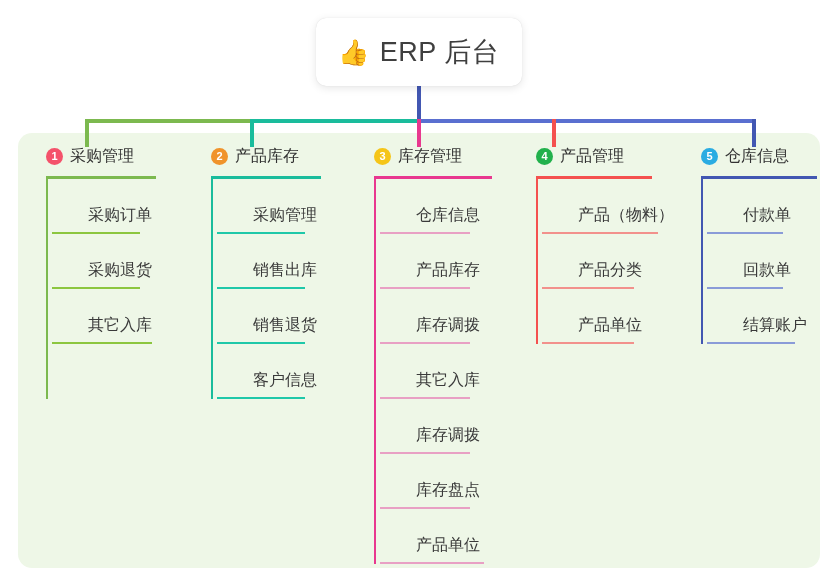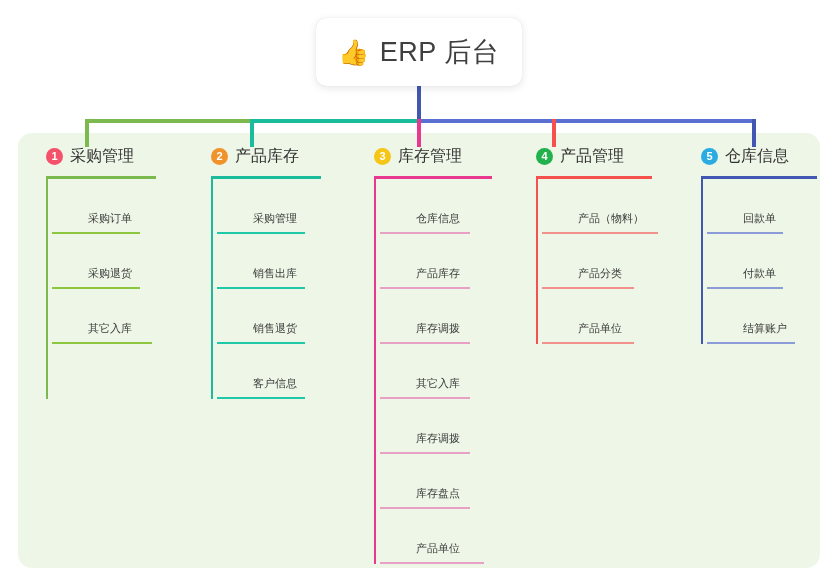--- a/index.html
+++ b/index.html
@@ -109,21 +109,21 @@
   }
   .item {
     position: relative;
     height: 55px;
     box-sizing: border-box;
   }
   .item-label {
     position: absolute;
     left: 42px;
     bottom: 8px;
-    font-size: 11px;
+    font-size: 16px;
     color: #3a3a3a;
     white-space: nowrap;
   }
   .item-rule {
     position: absolute;
     left: 6px;
     bottom: 0;
     height: 2px;
   }
 </style>
@@ -260,26 +260,26 @@
     </div>
     <div class="column" style="left: 695px;">
       <div class="col-head">
         <div class="badge" style="background: rgb(42, 172, 226);">5</div>
         <div class="head-label">仓库信息</div>
       </div>
       <div class="head-rule" style="width: 116px; background: rgb(66, 87, 178); margin-left: 6px;"></div>
       <div class="branch">
         <div class="spine" style="height: 165px; background: rgb(66, 87, 178);"></div>
         <div class="item">
+          <div class="item-label">付款单</div>
+          <div class="item-rule" style="width: 76px; background: rgb(138, 155, 216);"></div>
+        </div>
+        <div class="item">
           <div class="item-label">回款单</div>
           <div class="item-rule" style="width: 76px; background: rgb(138, 155, 216);"></div>
         </div>
         <div class="item">
-          <div class="item-label">付款单</div>
-          <div class="item-rule" style="width: 76px; background: rgb(138, 155, 216);"></div>
-        </div>
-        <div class="item">
           <div class="item-label">结算账户</div>
           <div class="item-rule" style="width: 88px; background: rgb(138, 155, 216);"></div>
         </div>
       </div>
     </div>
   </div>
 
 </body></html>

